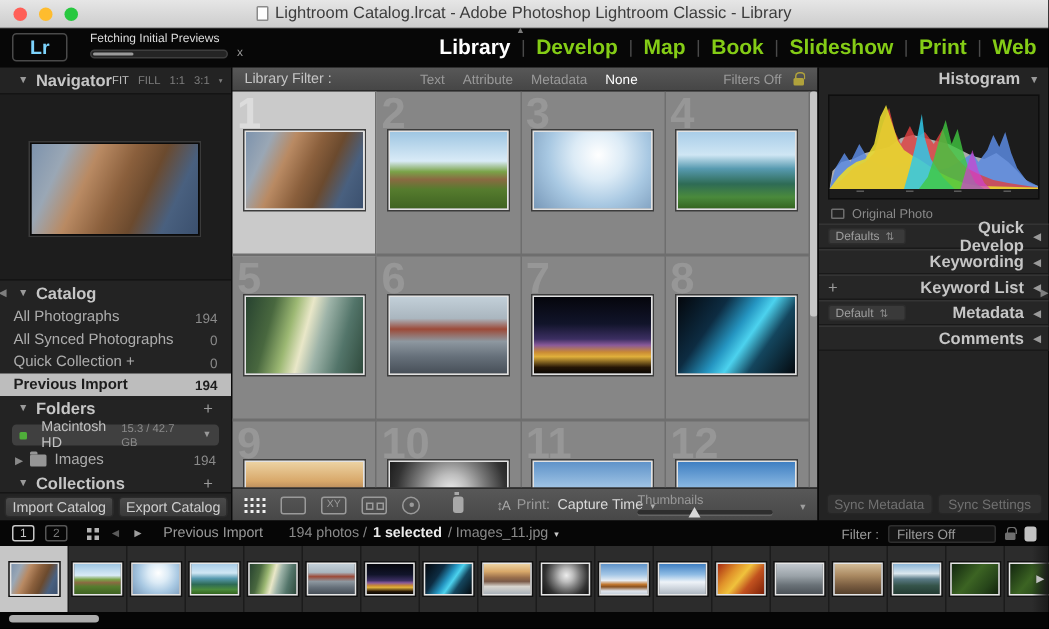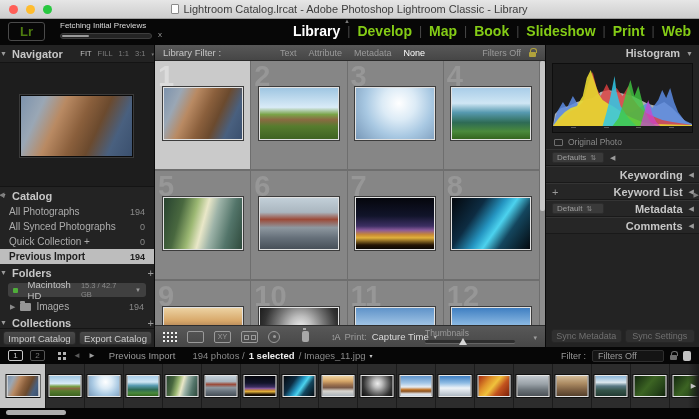--- a/index.html
+++ b/index.html
@@ -12,39 +12,39 @@
     display:flex; align-items:center; justify-content:center; }
   .tl-group { position:absolute; left:9px; top:5px; display:flex; gap:8px; }
   .tl { width:9px; height:9px; border-radius:50%; }
   .tl.red{background:#ff5f57;} .tl.yel{background:#febc2e;} .tl.grn{background:#28c840;}
   .win-title { font-size:11px; color:#3c3c3c; display:flex; align-items:center; gap:4px; }
   .doc-ico { width:8px; height:10px; background:#fdfdfd; border:1px solid #8a8a8a; border-radius:1px; display:inline-block; }
 
   
   .appheader { position:absolute; left:0; top:19px; width:699px; height:26px; background:#070707; }
   .lr-logo { position:absolute; left:8px; top:3px; width:37px; height:19px; border:1px solid #4a4a4a;
-    border-radius:3px; color:#4d7c0f; font-size:13px; font-weight:bold; display:flex; align-items:center; justify-content:center; }
+    border-radius:3px; color:#7dd3fc; font-size:13px; font-weight:bold; display:flex; align-items:center; justify-content:center; }
   .activity { position:absolute; left:60px; top:2px; }
   .activity-label { font-size:8px; color:#dcdcdc; }
   .pbar { position:relative; margin-top:3px; width:92px; height:6px; background:#242424; border:1px solid #3e3e3e; border-radius:3px; }
   .pbar-fill { position:absolute; left:1px; top:1px; height:2px; width:30%; background:#9a9a9a; border-radius:2px; }
   .activity-close { position:absolute; left:158px; top:11px; font-size:8px; color:#9a9a9a; }
   .top-collapse { position:absolute; left:344px; top:-1px; font-size:6px; color:#7a7a7a; }
   .modules { position:absolute; right:8px; top:4px; display:flex; align-items:center; gap:7px; }
   .mod { font-size:14px; font-weight:600; color:#84cc16; }
   .mod.active { color:#ffffff; }
   .msep { color:#4a4a4a; font-size:12px; }
 
   
   .main { position:absolute; left:0; top:45px; width:699px; height:302px; }
   .edge-arrow { position:absolute; font-size:7px; color:#7e7e7e; z-index:30; }
 
   
   .leftpanel { position:absolute; left:0; top:0; width:155px; height:302px; background:#232323; border-right:1px solid #0a0a0a; overflow:hidden; }
-  .phead { height:17px; display:flex; align-items:center; padding:0 0; color:#c6c6c6; font-size:11px; font-weight:bold; }
+  .phead { height:17px; display:flex; align-items:center; padding:0 12px; color:#c6c6c6; font-size:11px; font-weight:bold; }
   .phead .tri { font-size:7px; color:#9a9a9a; margin-right:5px; }
   .phead .spacer { flex:1; }
   .phead .plus { color:#9a9a9a; font-weight:normal; font-size:11px; }
   .navzoom { display:flex; gap:6px; font-size:7.5px; font-weight:normal; color:#7e7e7e; align-items:center;}
   .navzoom .zl:first-child { color:#c2c2c2; }
   .navzoom .caret { font-size:5px; }
   .navpreview { height:125px; background:#1d1d1d; border-top:1px solid #141414; border-bottom:1px solid #141414; position:relative; }
   .navimg { position:absolute; left:20px; top:32px; width:113px; height:62px; border:1px solid #0a0a0a; box-shadow:0 0 0 1px #3a3a3a; }
 
   .crow { height:15px; display:flex; align-items:center; padding:0 9px; }
@@ -443,20 +443,21 @@
             <span></span>
           </div>
       </div>
       <div class="origphoto">
         <span class="op-ico"></span>
         <span>Original Photo</span>
       </div>
       <div class="rsections">
           <div class="rsec">
             <span class="preset">Defaults<span class="ud">⇅</span></span>
+            <span class="rlabel">Quick Develop</span>
             <span class="rarrow">◀</span>
           </div>
           <div class="rsec">
             <span class="rlabel">Keywording</span>
             <span class="rarrow">◀</span>
           </div>
           <div class="rsec">
             <span class="plus">+</span>
             <span class="rlabel">Keyword List</span>
             <span class="rarrow">◀</span>

